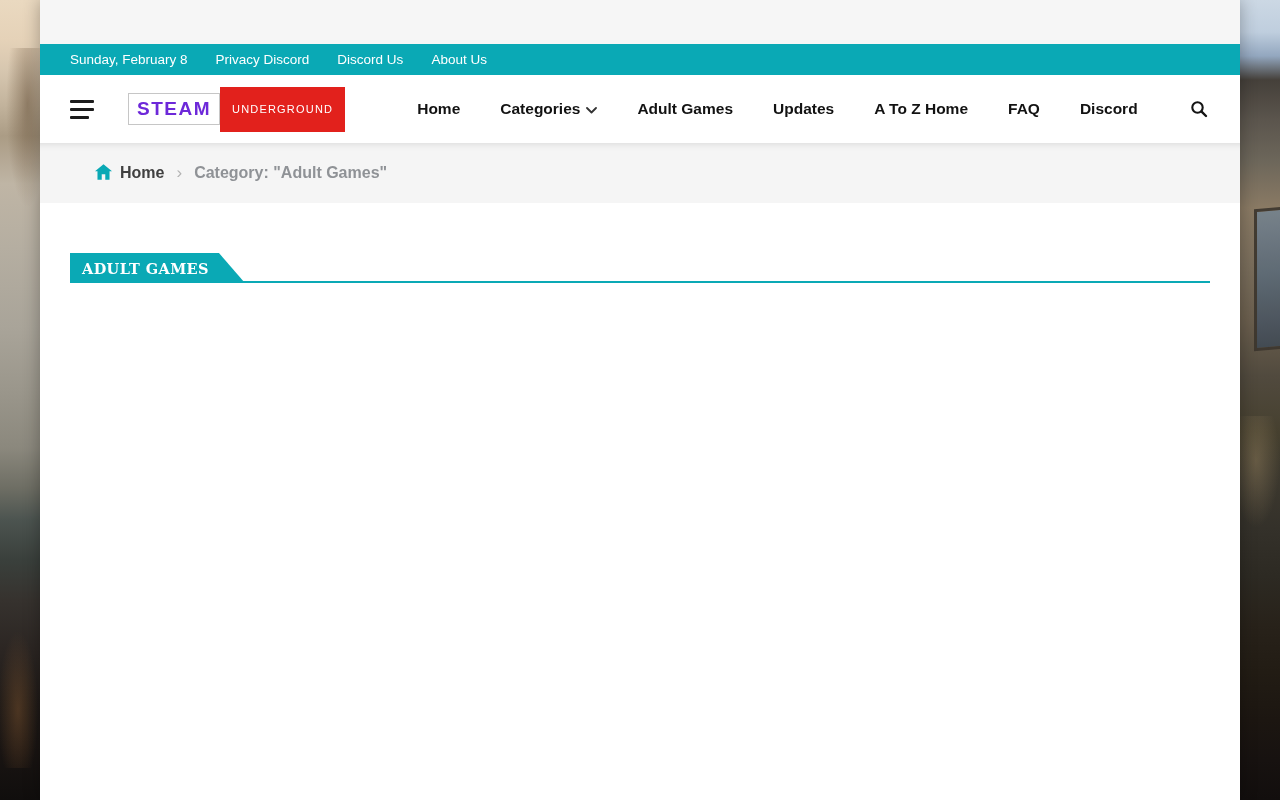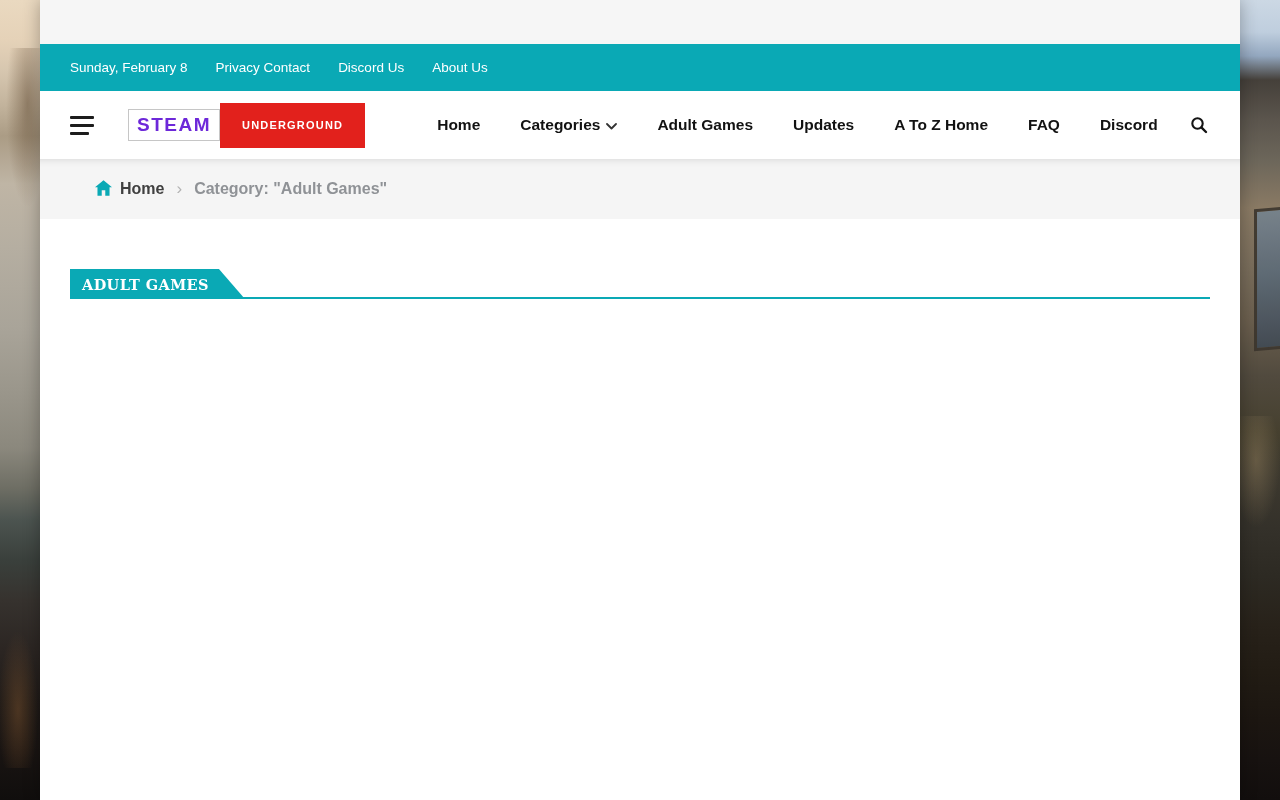--- a/index.html
+++ b/index.html
@@ -68,21 +68,21 @@
     background: #fff;
     box-shadow: 0 0 16px rgba(0,0,0,.3);
   }
   .top-strip {
     height: 44px;
     background: #f6f6f6;
   }
 
   
   .topbar {
-    height: 47px;
+    height: 31px;
     background: #0aa9b5;
     display: flex;
     align-items: center;
     padding: 0 30px;
     gap: 28px;
   }
   .topbar .date {
     color: #fff;
     font-size: 13.5px;
   }
@@ -135,24 +135,24 @@
     color: #6d28d9;
     font-weight: 800;
     font-size: 19px;
     letter-spacing: 1.5px;
     font-family: "Liberation Sans", sans-serif;
   }
   .logo-underground {
     display: flex;
     align-items: center;
     height: 45px;
-    padding: 0 22px;
+    padding: 0 12px;
     background: #e2211c;
     color: #fff;
-    font-weight: 700;
+    font-weight: 400;
     font-size: 11px;
     letter-spacing: 1.2px;
   }
 
   nav.main-nav {
     margin-left: 72px;
     display: flex;
     align-items: center;
     gap: 40px;
   }
@@ -253,21 +253,21 @@
 <div class="bg bg-right">
   <div class="bg-window"></div>
 </div>
 
 <div class="page">
 
   <div class="top-strip"></div>
 
   <div class="topbar">
     <span class="date">Sunday, February 8</span>
-    <a>Privacy Contact</a>
+    <a>Privacy Discord</a>
     <a>Discord Us</a>
     <a>About Us</a>
   </div>
 
   <div class="navbar">
     <div class="hamburger">
       <span></span>
         <span></span>
         <span></span>
     </div>

